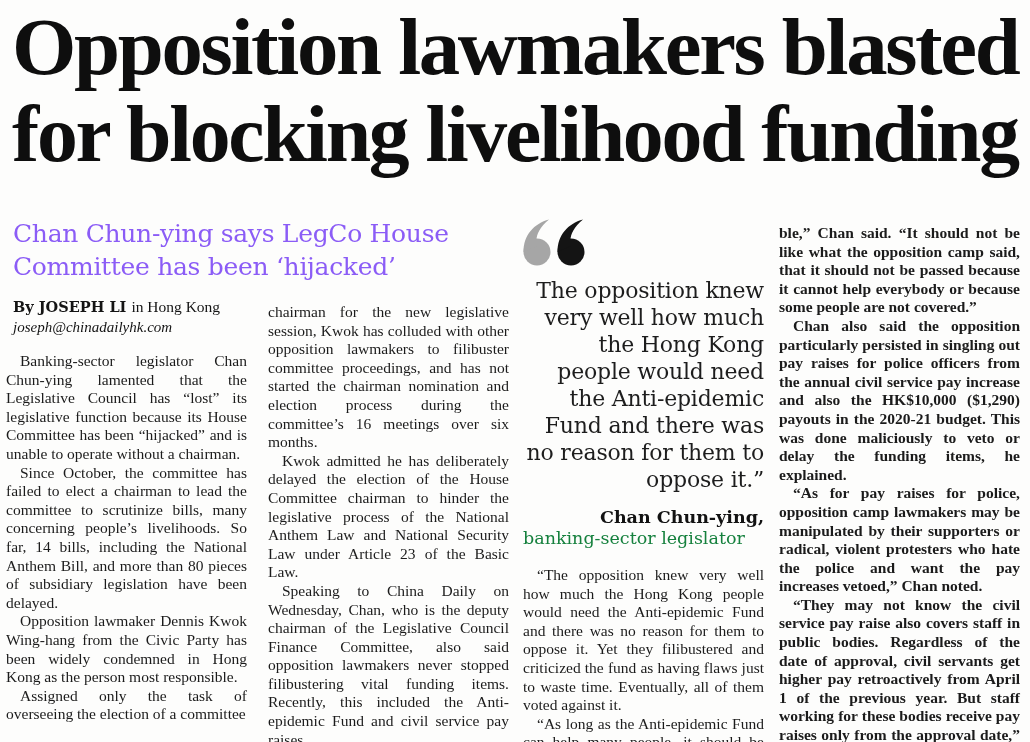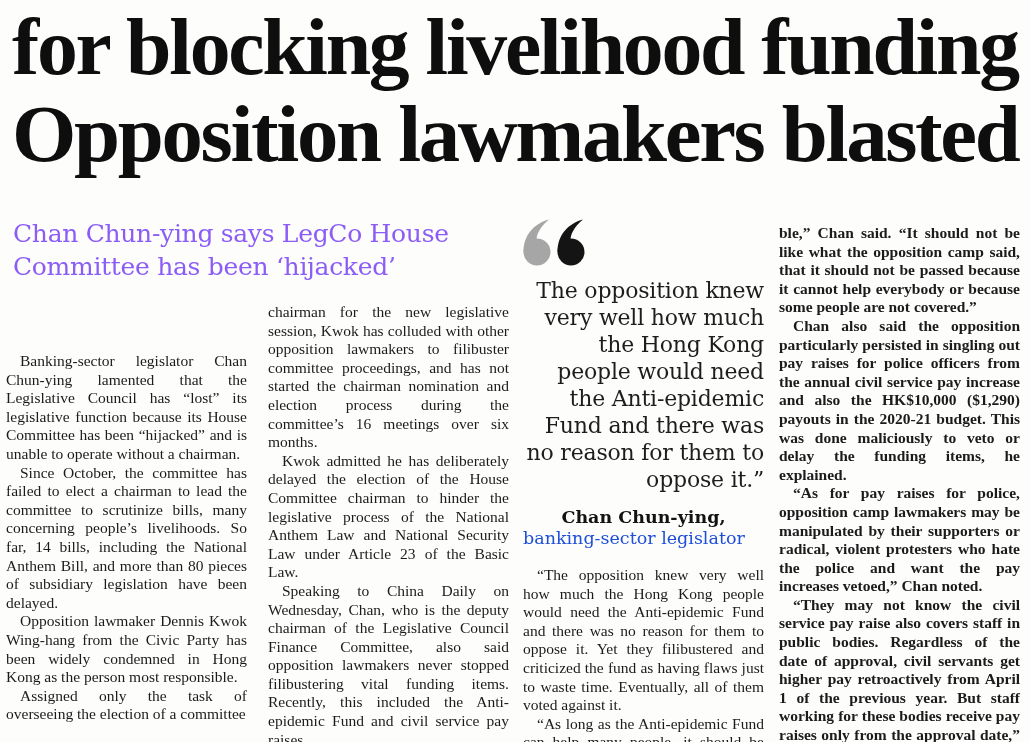--- a/index.html
+++ b/index.html
@@ -93,47 +93,53 @@
     color: #1d1d1d;
     text-align: right;
   }
   .pq-name {
     margin-top: 14px;
     font-family: "DejaVu Serif", serif;
     font-weight: bold;
     font-size: 17.5px;
     line-height: 21px;
     color: #121212;
-    text-align: center;
+    text-align: right;
   }
   .pq-role {
     font-family: "DejaVu Serif", serif;
     font-size: 17.5px;
     line-height: 21px;
-    color: #1d4ed8;
+    color: #15803d;
     text-align: left;
   }
   .col3 p.first-body { margin-top: 17px; }
 </style>
 </head>
 <body>
 
 <div class="page">
 
   <header class="headline">
     <div class="hl-line">
-      <span style="transform: scale(1.151, 1.12);">for blocking livelihood funding</span>
+      <span style="transform: scale(1.166, 1.12);">Opposition lawmakers blasted</span>
     </div>
     <div class="hl-line">
-      <span style="transform: scale(1.166, 1.12);">Opposition lawmakers blasted</span>
+      <span style="transform: scale(1.151, 1.12);">for blocking livelihood funding</span>
     </div>
   </header>
 
   <h2 class="subhead">Chan Chun-ying says LegCo House Committee has been ‘hijacked’</h2>
 
+  <div class="byline">
+    <div>
+      <span class="by-author">By JOSEPH LI</span><span class="by-location">in Hong Kong</span>
+    </div>
+    <div class="by-email">joseph@chinadailyhk.com</div>
+  </div>
 
   <section class="col col1">
     <p class="indent">Banking-sector legislator Chan Chun-ying lamented that the Legislative Council has “lost” its legislative function because its House Committee has been “hijacked” and is unable to operate without a chairman.</p>
     <p class="indent">Since October, the committee has failed to elect a chairman to lead the committee to scrutinize bills, many concerning people’s livelihoods. So far, 14 bills, including the National Anthem Bill, and more than 80 pieces of subsidiary legislation have been delayed.</p>
     <p class="indent">Opposition lawmaker Dennis Kwok Wing-hang from the Civic Party has been widely condemned in Hong Kong as the person most responsible.</p>
     <p class="indent">Assigned only the task of overseeing the election of a committee</p>
   </section>
 
   <section class="col col2">
     <p>chairman for the new legislative session, Kwok has colluded with other opposition lawmakers to filibuster committee proceedings, and has not started the chairman nomination and election process during the committee’s 16 meetings over six months.</p>

